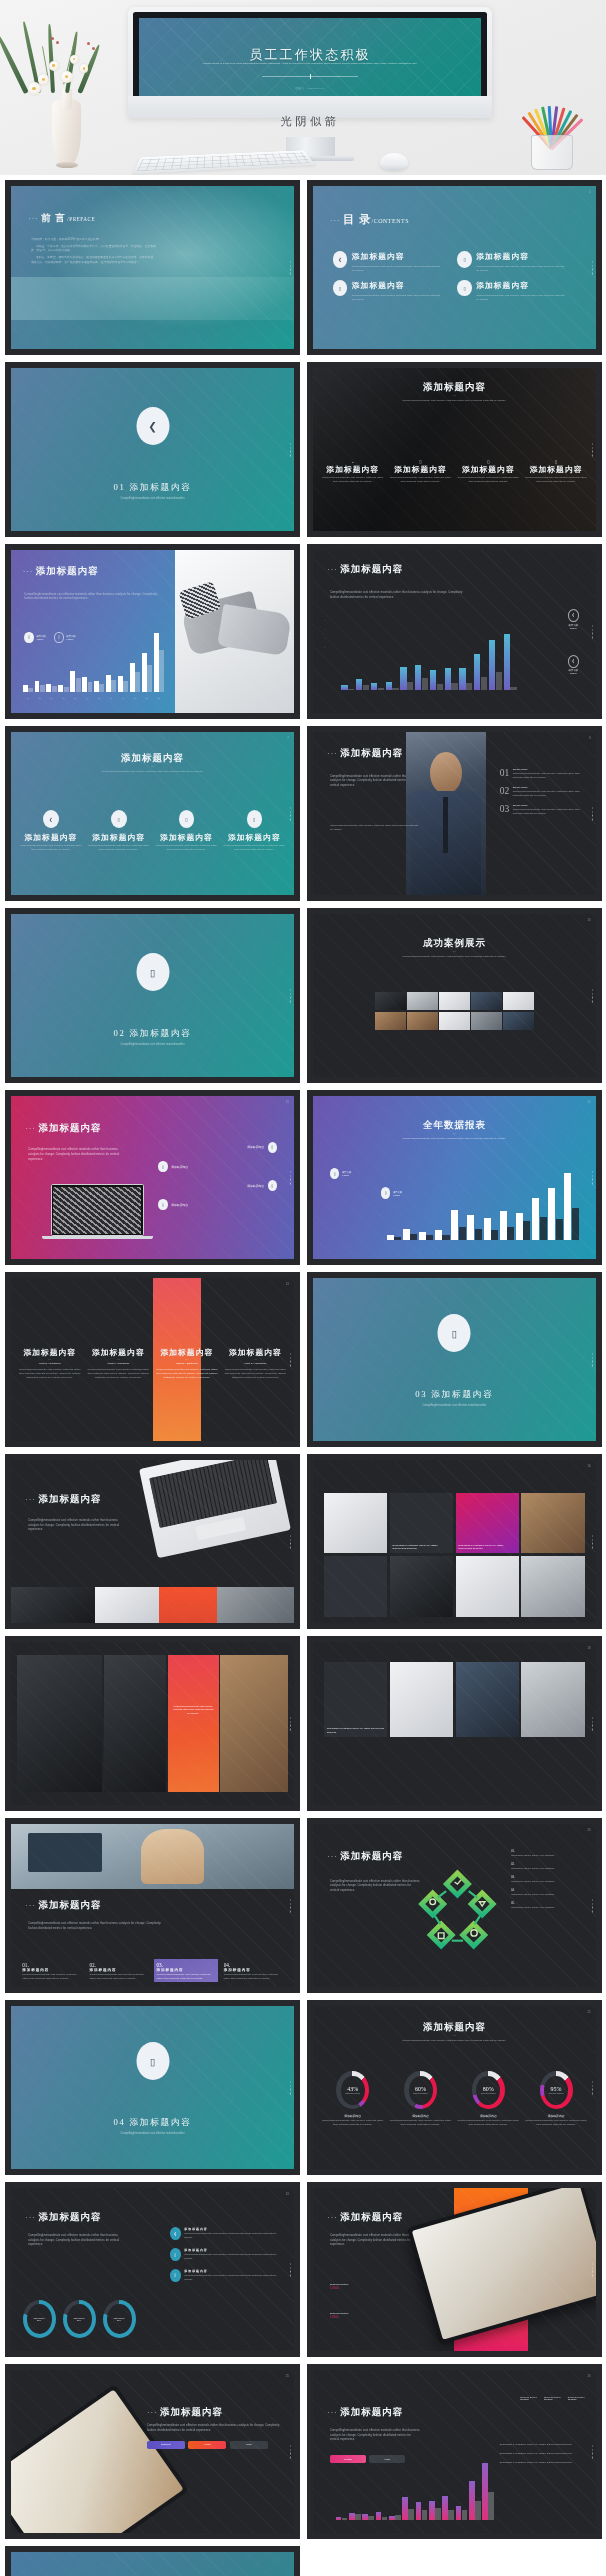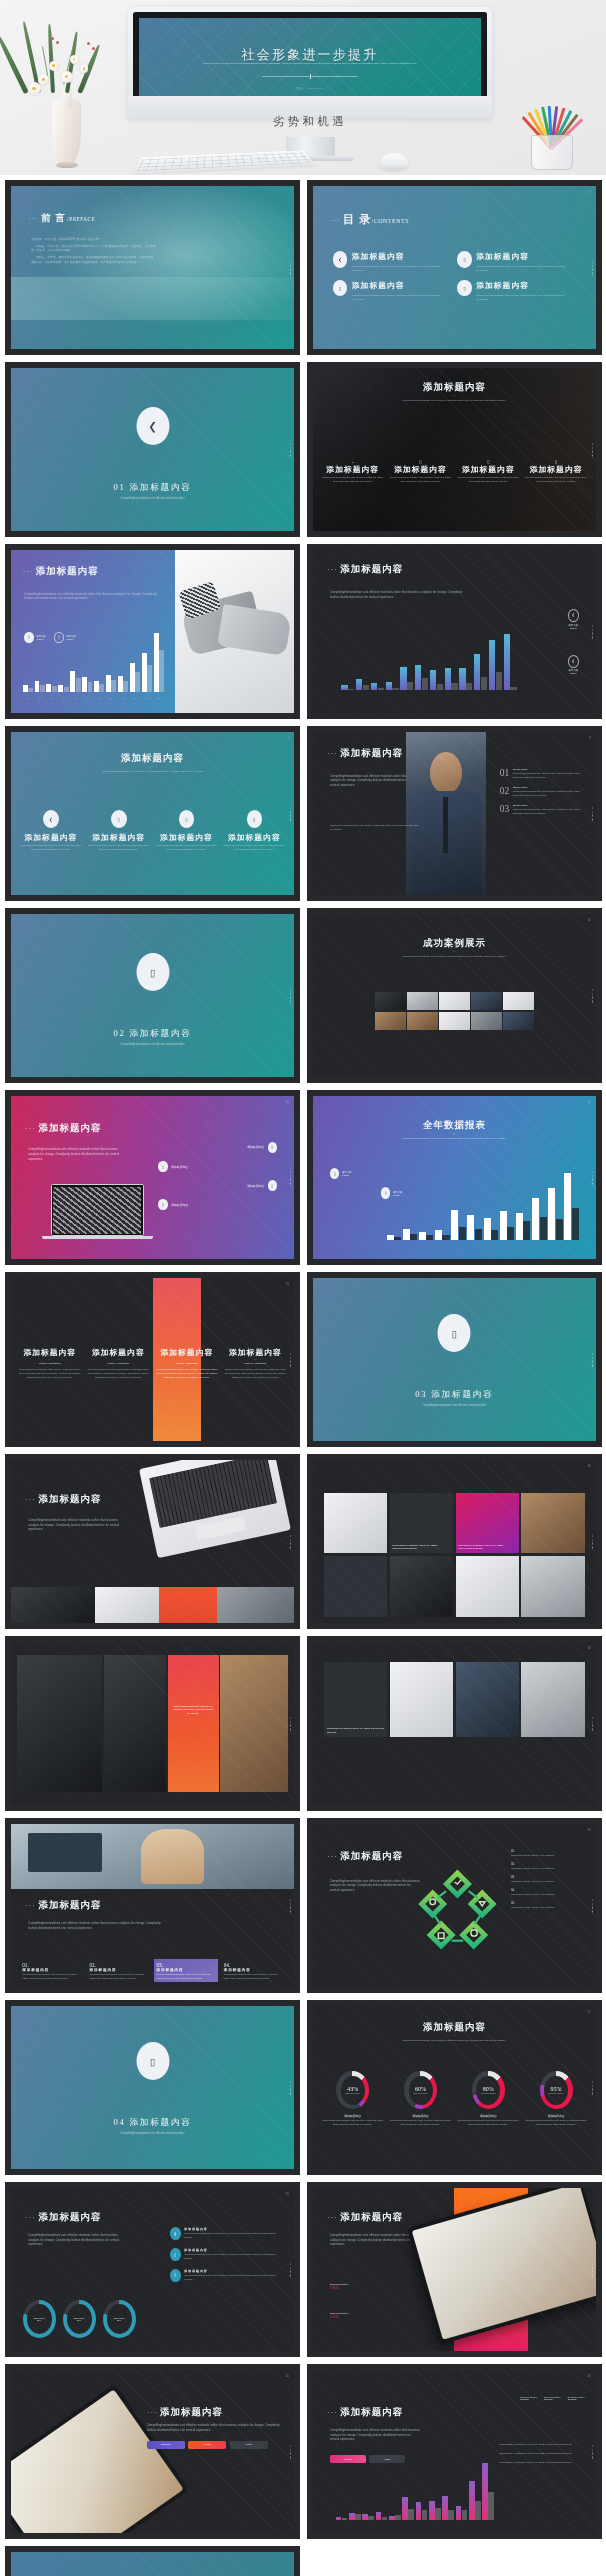--- a/index.html
+++ b/index.html
@@ -244,29 +244,29 @@
     <div class="bud" style="left:71px;bottom:123px;"></div>
     <div class="bud" style="left:76px;bottom:118px;"></div>
     <div class="bud" style="left:35px;bottom:128px;"></div>
     <div class="bud" style="left:40px;bottom:124px;"></div>
   </div>
 
   <div class="hero-monitor">
     <div class="mon-bezel">
       <div class="mon-inner">
         <div class="mon-screen">
-          <div class="mon-title">社会形象进一步提升</div>
+          <div class="mon-title">员工工作状态积极</div>
           <div class="mon-sub">Windsor studio is a long-term focus demonstration design enthusiasts. Years of experience in the production demo produced several classic presentation case, highly customer satisfaction rate.</div>
           <div class="mon-rule"></div>
           <div class="mon-author">汇报人：sucai999</div>
         </div>
       </div>
       <div class="mon-chin"></div>
     </div>
-    <div class="mon-brand">劣势和机遇</div>
+    <div class="mon-brand">光阴似箭</div>
     <div class="mon-neck"></div>
     <div class="mon-base"></div>
   </div>
 
   <div class="hero-keyboard"></div>
   <div class="hero-mouse"></div>
 
   <div class="hero-pencils">
     <div class="pencil" style="background:#e04b3c;transform:rotate(-42deg);"></div>
     <div class="pencil" style="background:#f0a32c;transform:rotate(-32deg);"></div>

